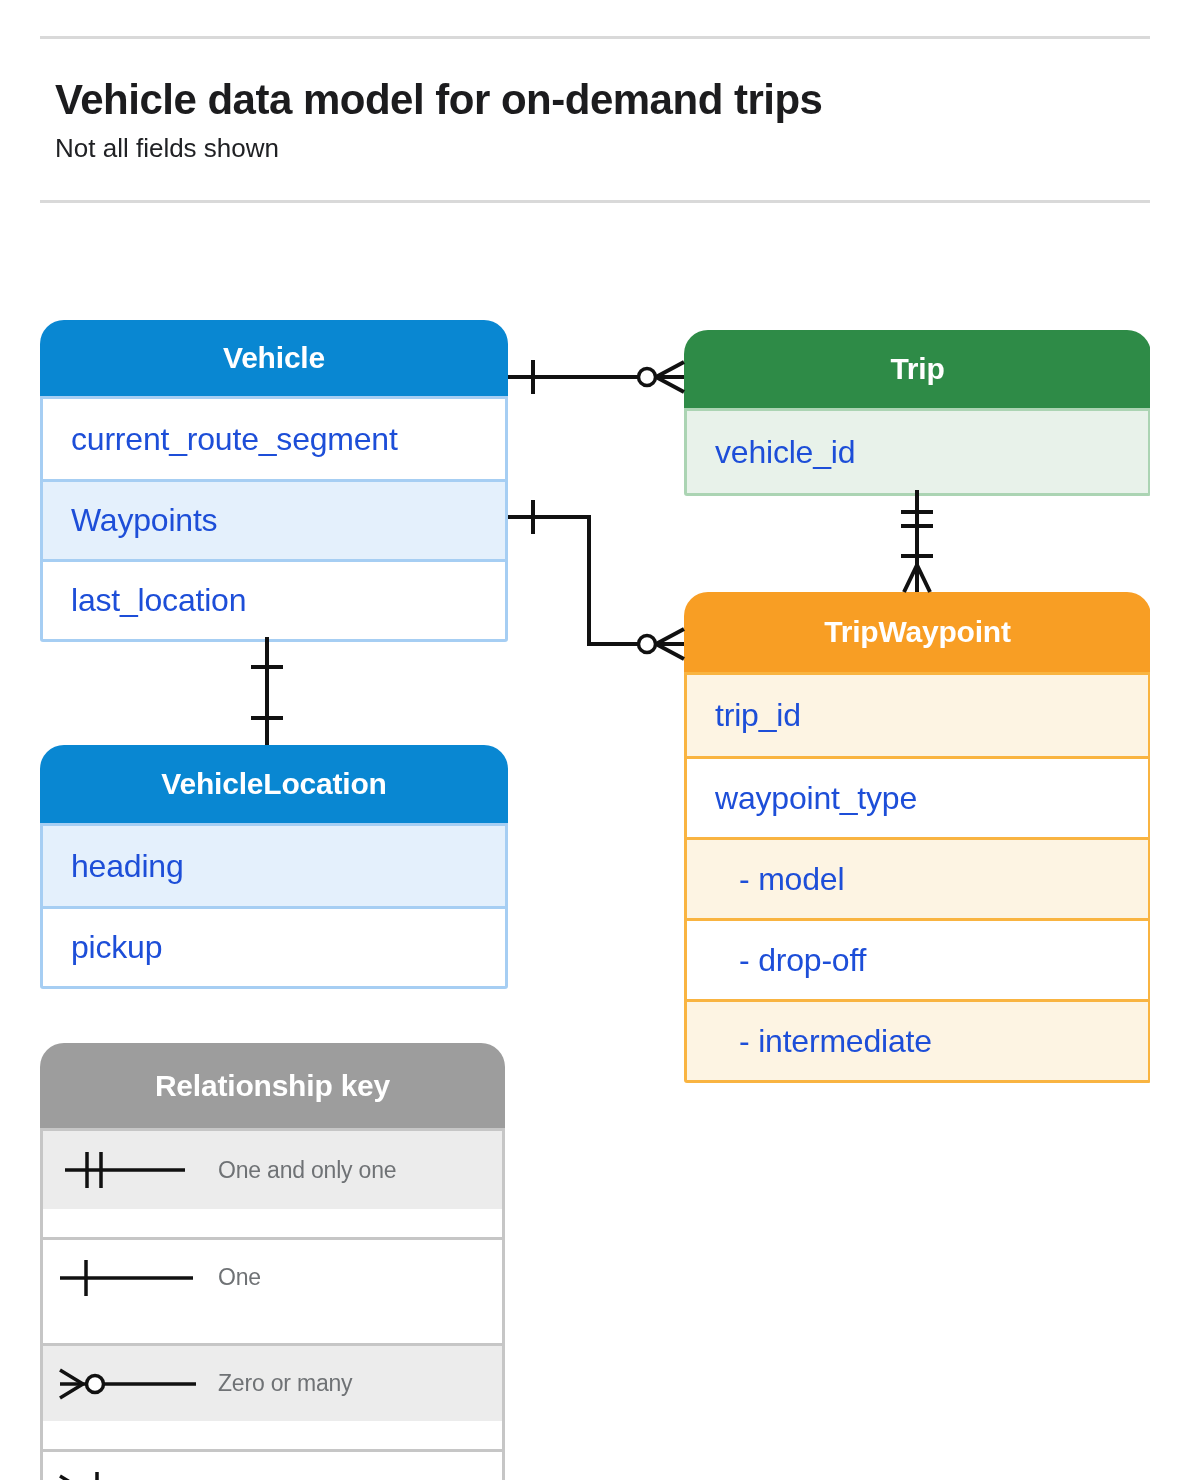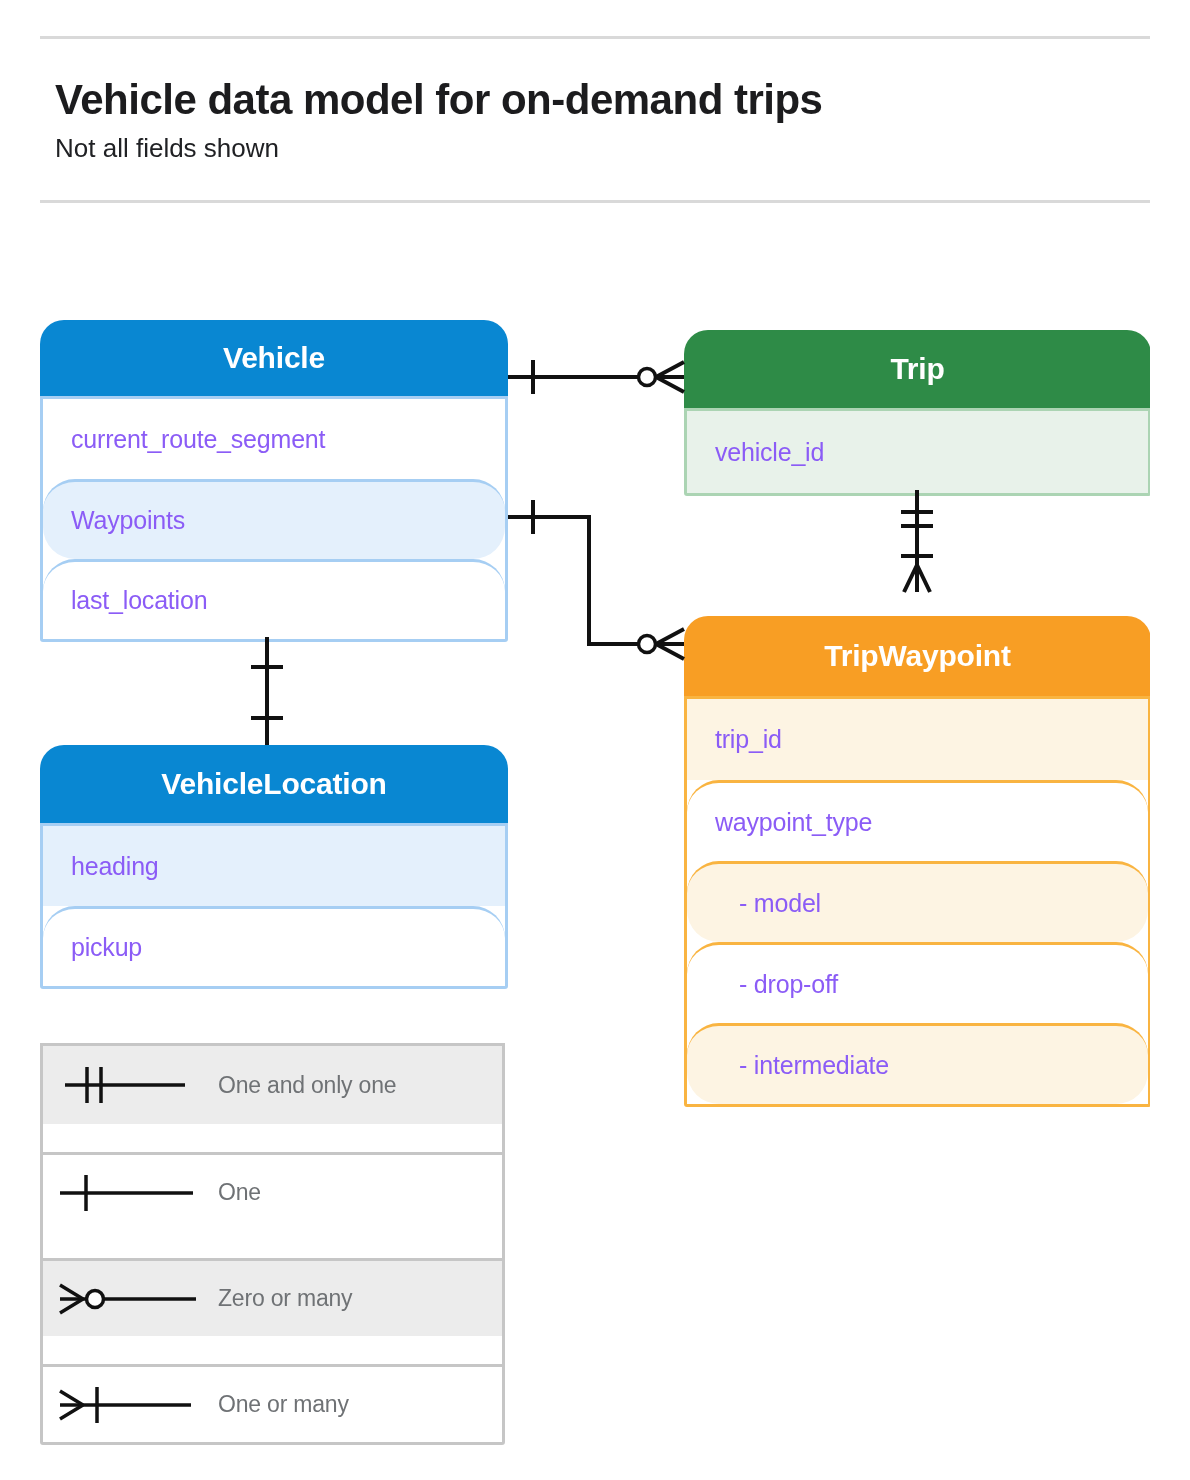--- a/index.html
+++ b/index.html
@@ -20,36 +20,36 @@
     display:flex;align-items:center;justify-content:center;
     color:#ffffff;font-weight:bold;font-size:30px;
     border-radius:24px 24px 0 0;letter-spacing:-0.2px;
   }
   .ebody{
     border:3px solid var(--bc);box-sizing:border-box;background:#fff;
     border-radius:0 0 3px 3px;
   }
   .erow{
     display:flex;align-items:center;box-sizing:border-box;
-    padding-left:28px;font-size:25px;color:#8b5cf6;letter-spacing:-0.2px;
+    padding-left:28px;font-size:32px;color:#1d4ed8;letter-spacing:-0.2px;
     background:#ffffff;
   }
   .erow.tint{background:var(--tint);}
-  .erow + .erow{border-top:3px solid var(--bc);border-radius:32px;}
+  .erow + .erow{border-top:3px solid var(--bc);}
   .erow.indent{padding-left:52px;}
 
   .t-vehicle{--bc:#a6cef3;--tint:#e4f0fc;left:40px;top:320px;width:468px;}
   .t-vehicle .ehdr{height:76px;background:#0987d2;}
   .t-vehicle .erow{height:80px;}
 
   .t-trip{--bc:#abd4b3;--tint:#e8f2ea;left:684px;top:330px;width:467px;}
   .t-trip .ehdr{height:78px;background:#2e8b47;}
   .t-trip .erow{height:82px;}
 
-  .t-tripwaypoint{--bc:#f9b441;--tint:#fdf4e3;left:684px;top:592px;width:467px;margin-top:24px;}
+  .t-tripwaypoint{--bc:#f9b441;--tint:#fdf4e3;left:684px;top:592px;width:467px;}
   .t-tripwaypoint .ehdr{height:80px;background:#f89e24;}
   .t-tripwaypoint .erow{height:81px;}
 
   .t-vehiclelocation{--bc:#a6cef3;--tint:#e4f0fc;left:40px;top:745px;width:468px;}
   .t-vehiclelocation .ehdr{height:78px;background:#0987d2;}
   .t-vehiclelocation .erow{height:80px;}
 
   
   .legend{--bc:#c6c6c6;--tint:#ececec;left:40px;top:1043px;width:465px;}
   .legend .ehdr{height:85px;background:#9d9d9d;}
@@ -109,20 +109,21 @@
 
   <div class="etable t-vehiclelocation">
     <div class="ehdr">VehicleLocation</div>
     <div class="ebody">
       <div class="erow tint">heading</div>
       <div class="erow">pickup</div>
     </div>
   </div>
 
   <div class="etable legend">
+    <div class="ehdr">Relationship key</div>
     <div class="ebody">
       <div class="lrow tint">
         <span class="sym">
           <svg width="175" height="44" viewBox="0 0 175 44">
             <path class="symline" d="M22,22 H142"></path>
             <path class="symline" d="M44,4 V40 M58,4 V40"></path>
           </svg>
         </span>
         <span class="llabel">One and only one</span>
       </div>

